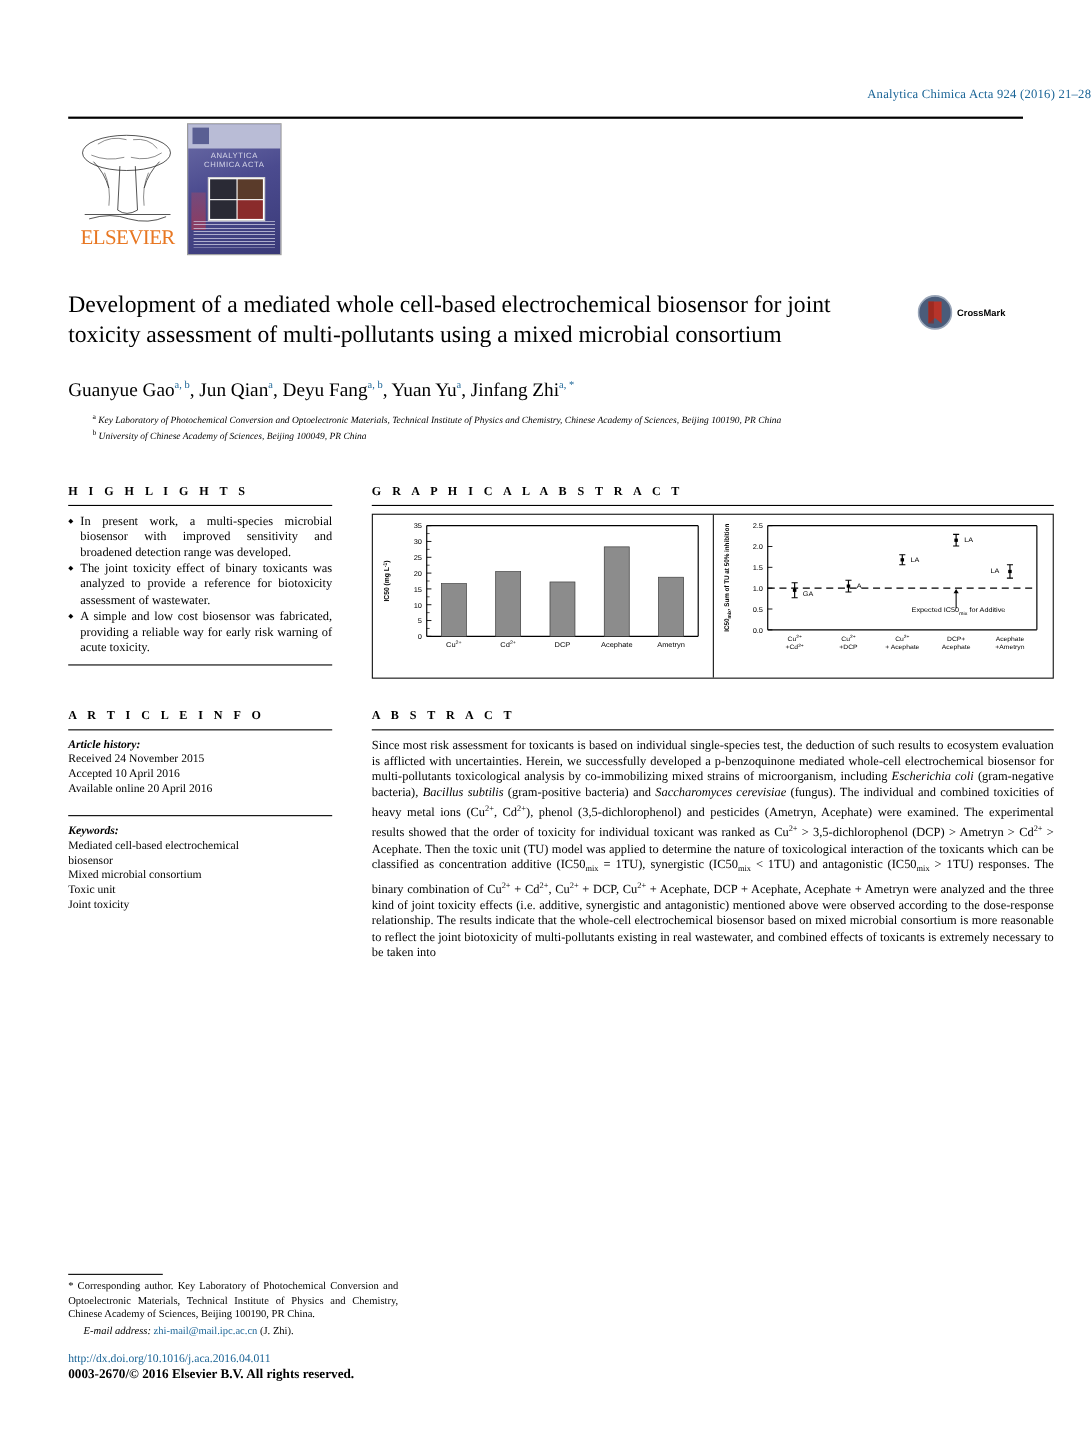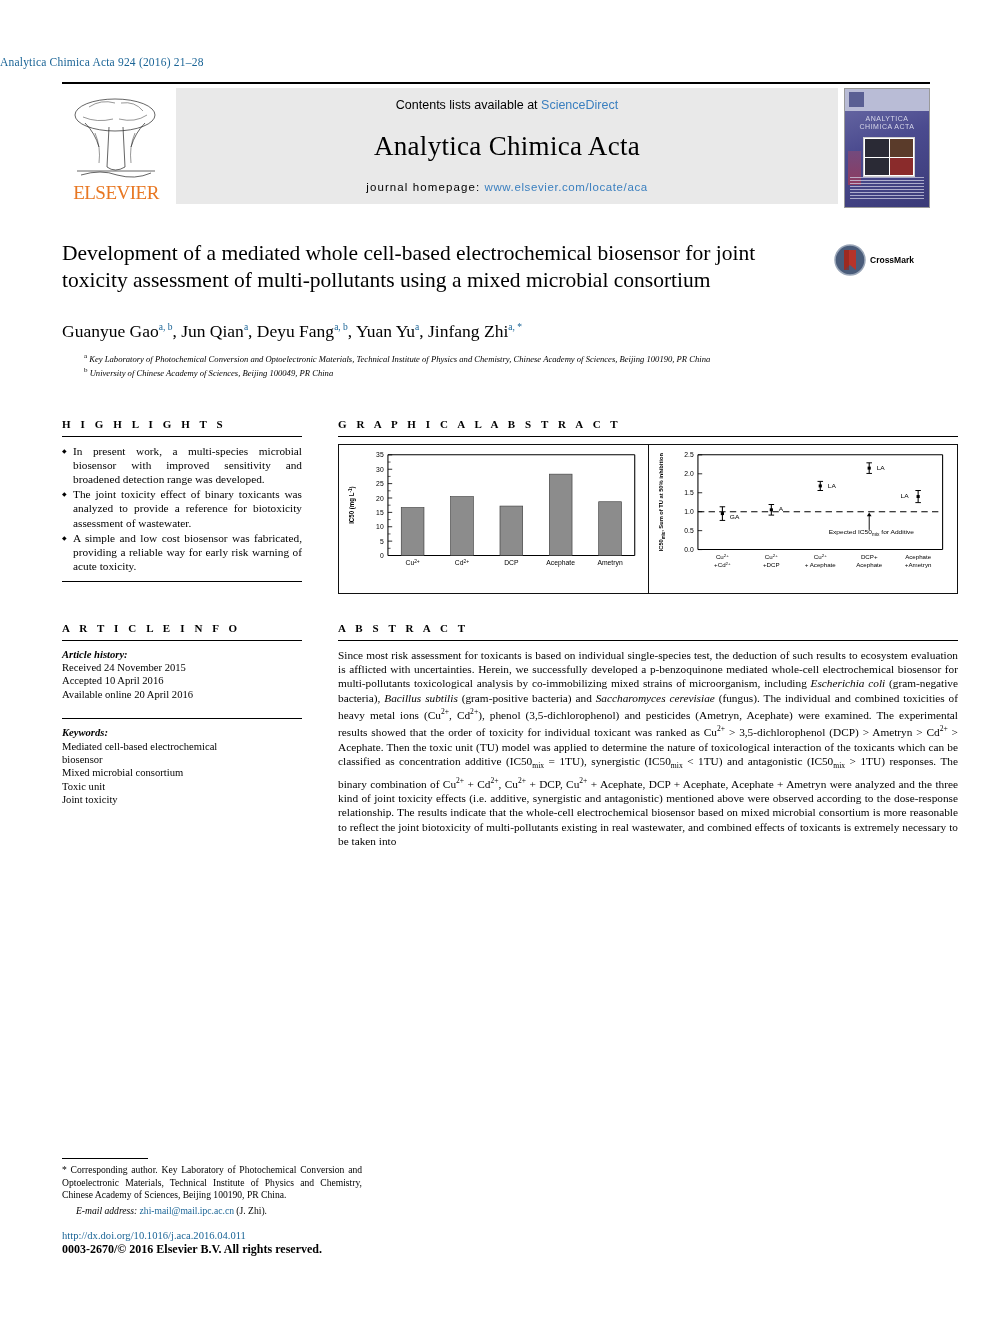--- a/index.html
+++ b/index.html
@@ -9,26 +9,26 @@
     background:#ffffff;
     font-family: "Liberation Serif", serif;
     color:#000;
     position:relative;
     overflow:hidden;
   }
   .page { position:relative; width:992px; height:1323px; padding:0; }
 
   
   .journal-line {
-    text-align:left;
+    text-align:right;
     color:#1a6496;
     font-family:"Liberation Serif", serif;
     font-size:11.5px;
     letter-spacing:.2px;
-    padding-top:56px;
+    padding-top:80px;
   }
 
   
   .masthead-wrap {
     margin:14px 62px 0 62px;
     border-top:2.5px solid #000;
     padding-top:4px;
     display:flex;
     align-items:stretch;
     height:122px;
@@ -206,29 +206,20 @@
           <g stroke="#333" stroke-width="0.6" fill="none" opacity=".85">
             <path d="M24 14 q12 -8 26 -4 M56 10 q14 -2 22 8"></path>
             <path d="M18 24 q14 6 30 2 M54 26 q16 4 28 -4"></path>
             <path d="M30 40 q6 14 4 30 M70 40 q-6 14 -4 30"></path>
           </g>
         </svg>
       </div>
       <div class="elsevier-word">ELSEVIER</div>
     </div>
 
-    <div class="masthead-center">
-      <div class="contents-line">
-        <span>Contents lists available at </span><span class="sd-link">ScienceDirect</span>
-      </div>
-      <div class="journal-title">Analytica Chimica Acta</div>
-      <div class="homepage-line">
-        <span>journal homepage: </span><span class="homepage-url">www.elsevier.com/locate/aca</span>
-      </div>
-    </div>
 
     <div class="cover-thumb">
       <div class="cover-top"></div>
       <div class="cover-minilogo"></div>
       <div class="cover-title">
         <div>ANALYTICA</div>
         <div>CHIMICA ACTA</div>
       </div>
       <div class="cover-side"></div>
       <div class="cover-art">

